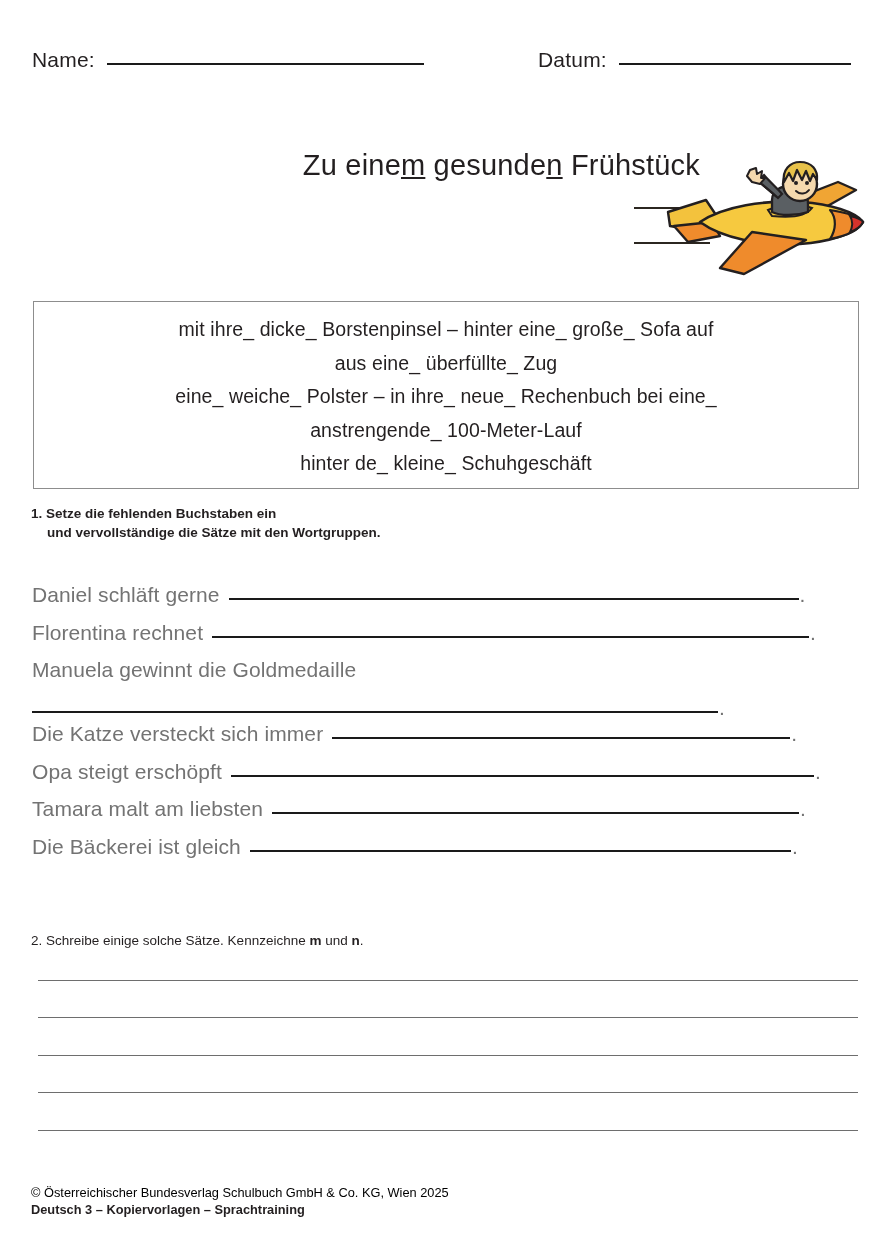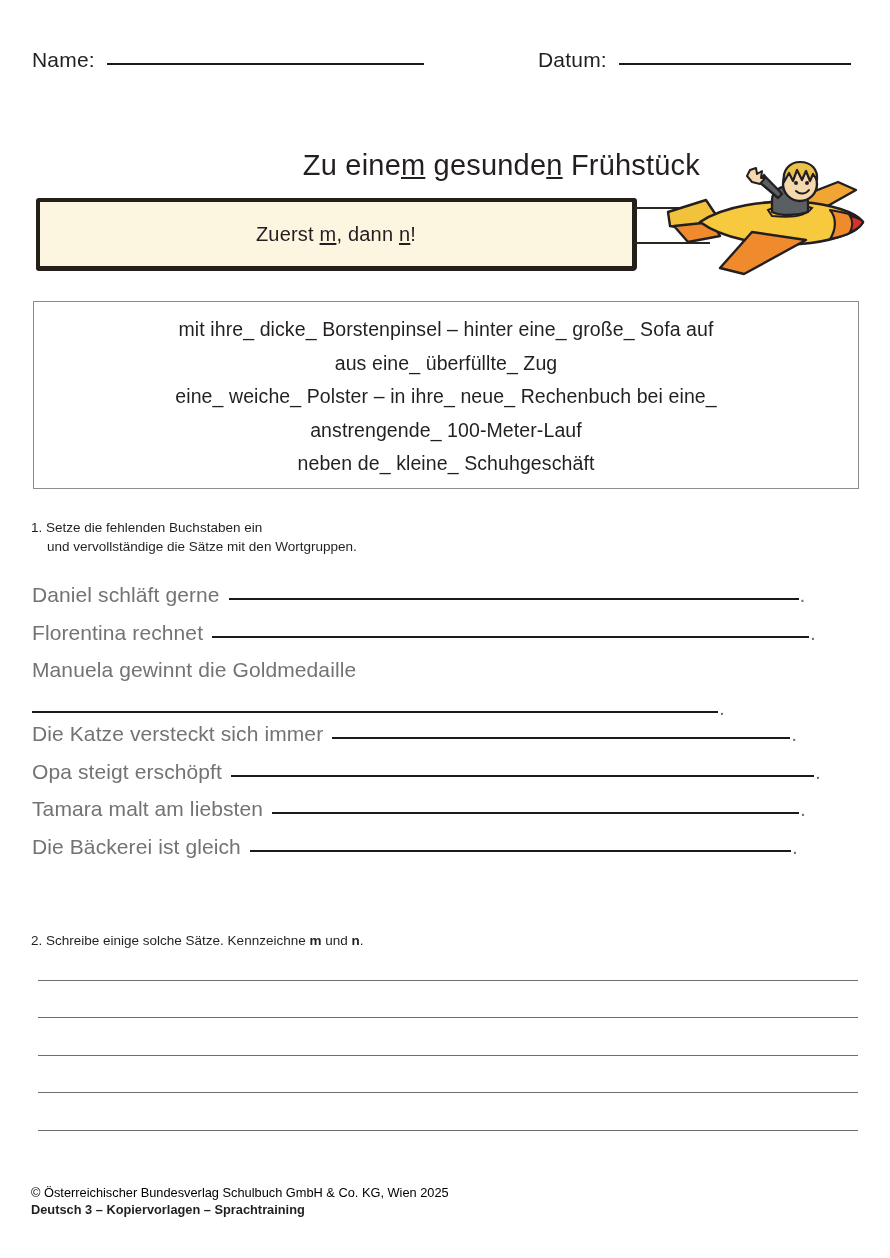--- a/index.html
+++ b/index.html
@@ -114,21 +114,21 @@
   }
 
   
   .task-instruction {
     position: absolute;
     left: 31px;
     font-size: 13.5px;
     line-height: 19px;
     color: #231f20;
   }
-  #task-1-instruction { top: 518px; }
+  #task-1-instruction { top: 504px; font-weight: bold; }
   #task-1-instruction .cont { display: block; padding-left: 16px; }
   #task-2-instruction { top: 931px; }
 
   
   .sentence-list {
     position: absolute;
     left: 32px;
     top: 583px;
     width: 826px;
   }
@@ -194,23 +194,20 @@
   <div class="field" id="field-name">
     <span class="field-label">Name:</span>
     <span class="field-rule"></span>
   </div>
 </div>
 
 <h1 class="page-title"><span>Zu eine</span><span class="u">m</span><span> gesunde</span><span class="u">n</span><span> Frühstück</span></h1>
 
 <div class="banner-zone">
 
-  <div class="banner-box">
-    <div class="banner-text"><span>Zuerst </span><span class="u">m</span><span>, dann </span><span class="u">n</span><span>!</span></div>
-  </div>
 
   <div class="tow-line" id="tow-line-upper"></div>
   <div class="tow-line" id="tow-line-lower"></div>
 
   <svg class="plane-art" viewBox="0 0 215 130">
 
     <path d="M8 52 L46 40 L58 58 L44 72 L10 66 Z" fill="#f3c23d" stroke="#231f20" stroke-width="2.4" stroke-linejoin="round"></path>
 
     <path d="M14 66 L52 62 L60 76 L28 82 Z" fill="#ef8b2c" stroke="#231f20" stroke-width="2.4" stroke-linejoin="round"></path>
 
@@ -241,21 +238,21 @@
     <circle cx="147" cy="23" r="2" fill="#231f20"></circle>
     <path d="M136 31 C140 35 146 34 149 30" fill="none" stroke="#231f20" stroke-width="2" stroke-linecap="round"></path>
   </svg>
 </div>
 
 <div class="word-bank">
   <div class="word-bank-line">mit ihre_ dicke_ Borstenpinsel – hinter eine_ große_ Sofa auf</div>
   <div class="word-bank-line">aus eine_ überfüllte_ Zug</div>
   <div class="word-bank-line">eine_ weiche_ Polster – in ihre_ neue_ Rechenbuch bei eine_</div>
   <div class="word-bank-line">anstrengende_ 100-Meter-Lauf</div>
-  <div class="word-bank-line">neben de_ kleine_ Schuhgeschäft</div>
+  <div class="word-bank-line">hinter de_ kleine_ Schuhgeschäft</div>
 </div>
 
 <div class="task-instruction" id="task-1-instruction">
   <span>1. Setze die fehlenden Buchstaben ein</span>
   <span class="cont">und vervollständige die Sätze mit den Wortgruppen.</span>
 </div>
 
 <div class="sentence-list">
 
   <div class="sentence-row">

